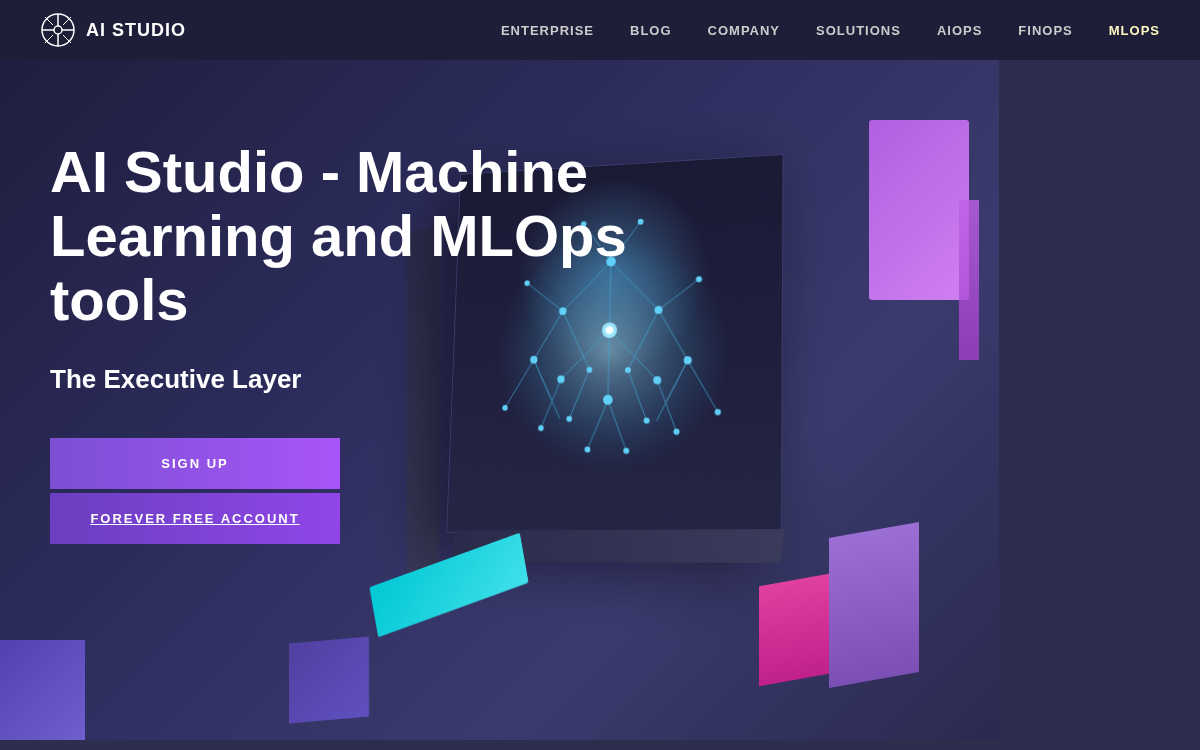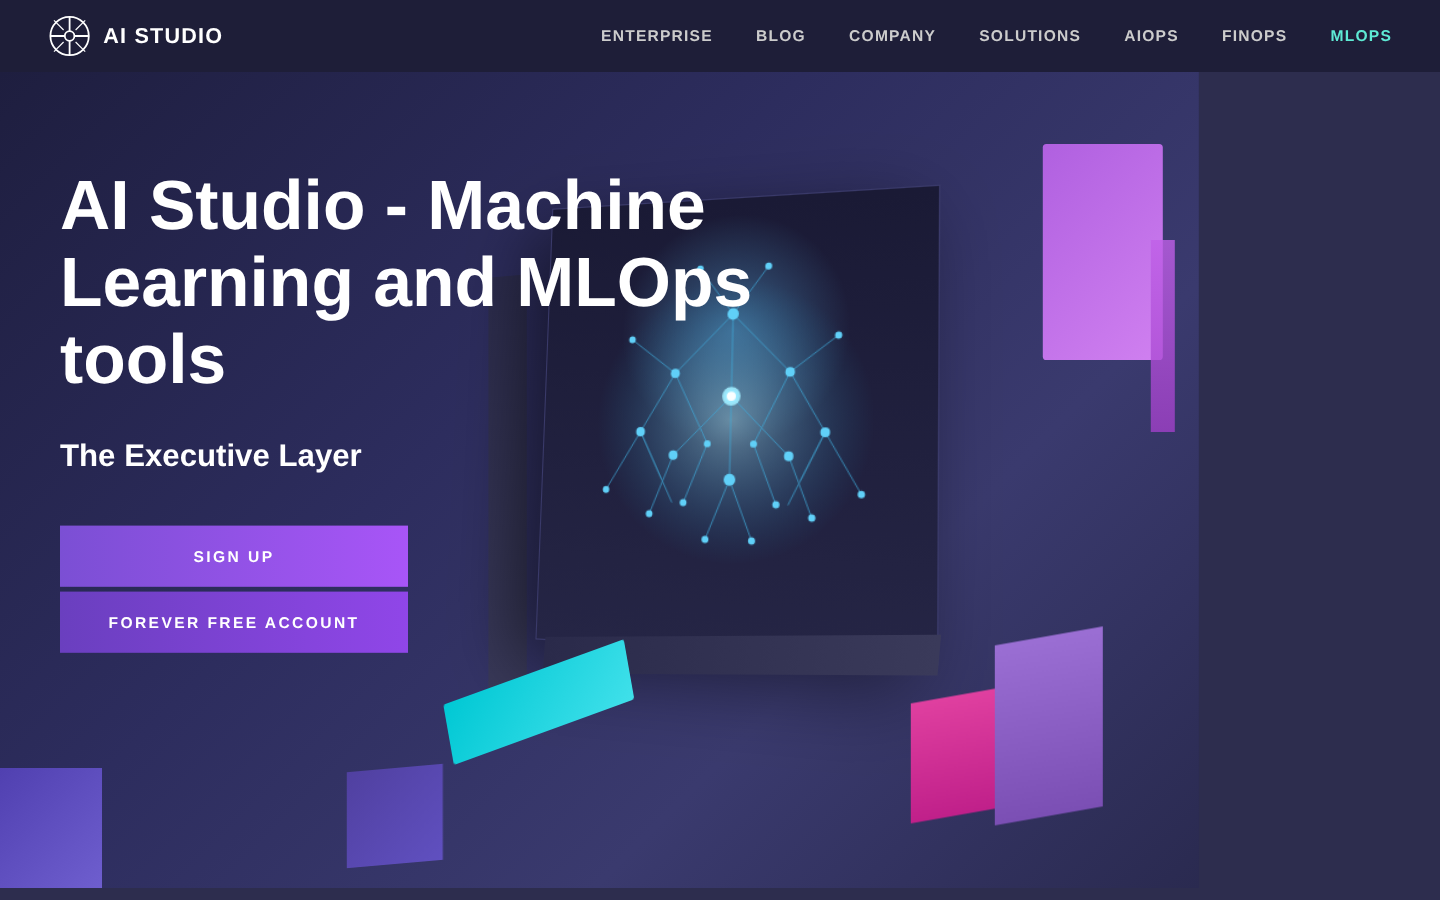--- a/index.html
+++ b/index.html
@@ -53,21 +53,21 @@
     .nav-links a {
       text-decoration: none;
       font-size: 13px;
       font-weight: 600;
       letter-spacing: 1px;
       color: #ccc;
       text-transform: uppercase;
     }
 
     .nav-links a.active {
-      color: #5eead4;
+      color: #fef9c3;
       margin-top: 36px;
     }
 
     
     .hero {
       position: relative;
       width: 999px;
       height: 680px;
       background: linear-gradient(135deg, #1e1e3f 0%, #2d2d5e 40%, #3a3a6e 70%, #2a2a50 100%);
       overflow: hidden;
@@ -118,20 +118,21 @@
       width: 290px;
       padding: 18px 20px;
       background: linear-gradient(90deg, #6a3fbf, #9046e8);
       color: white;
       font-size: 13px;
       font-weight: 700;
       letter-spacing: 2px;
       text-transform: uppercase;
       border: none;
       cursor: pointer;
+      text-decoration: underline;
     }
 
     
     .illustration {
       position: absolute;
       top: 40px;
       right: 0;
       width: 680px;
       height: 640px;
     }

